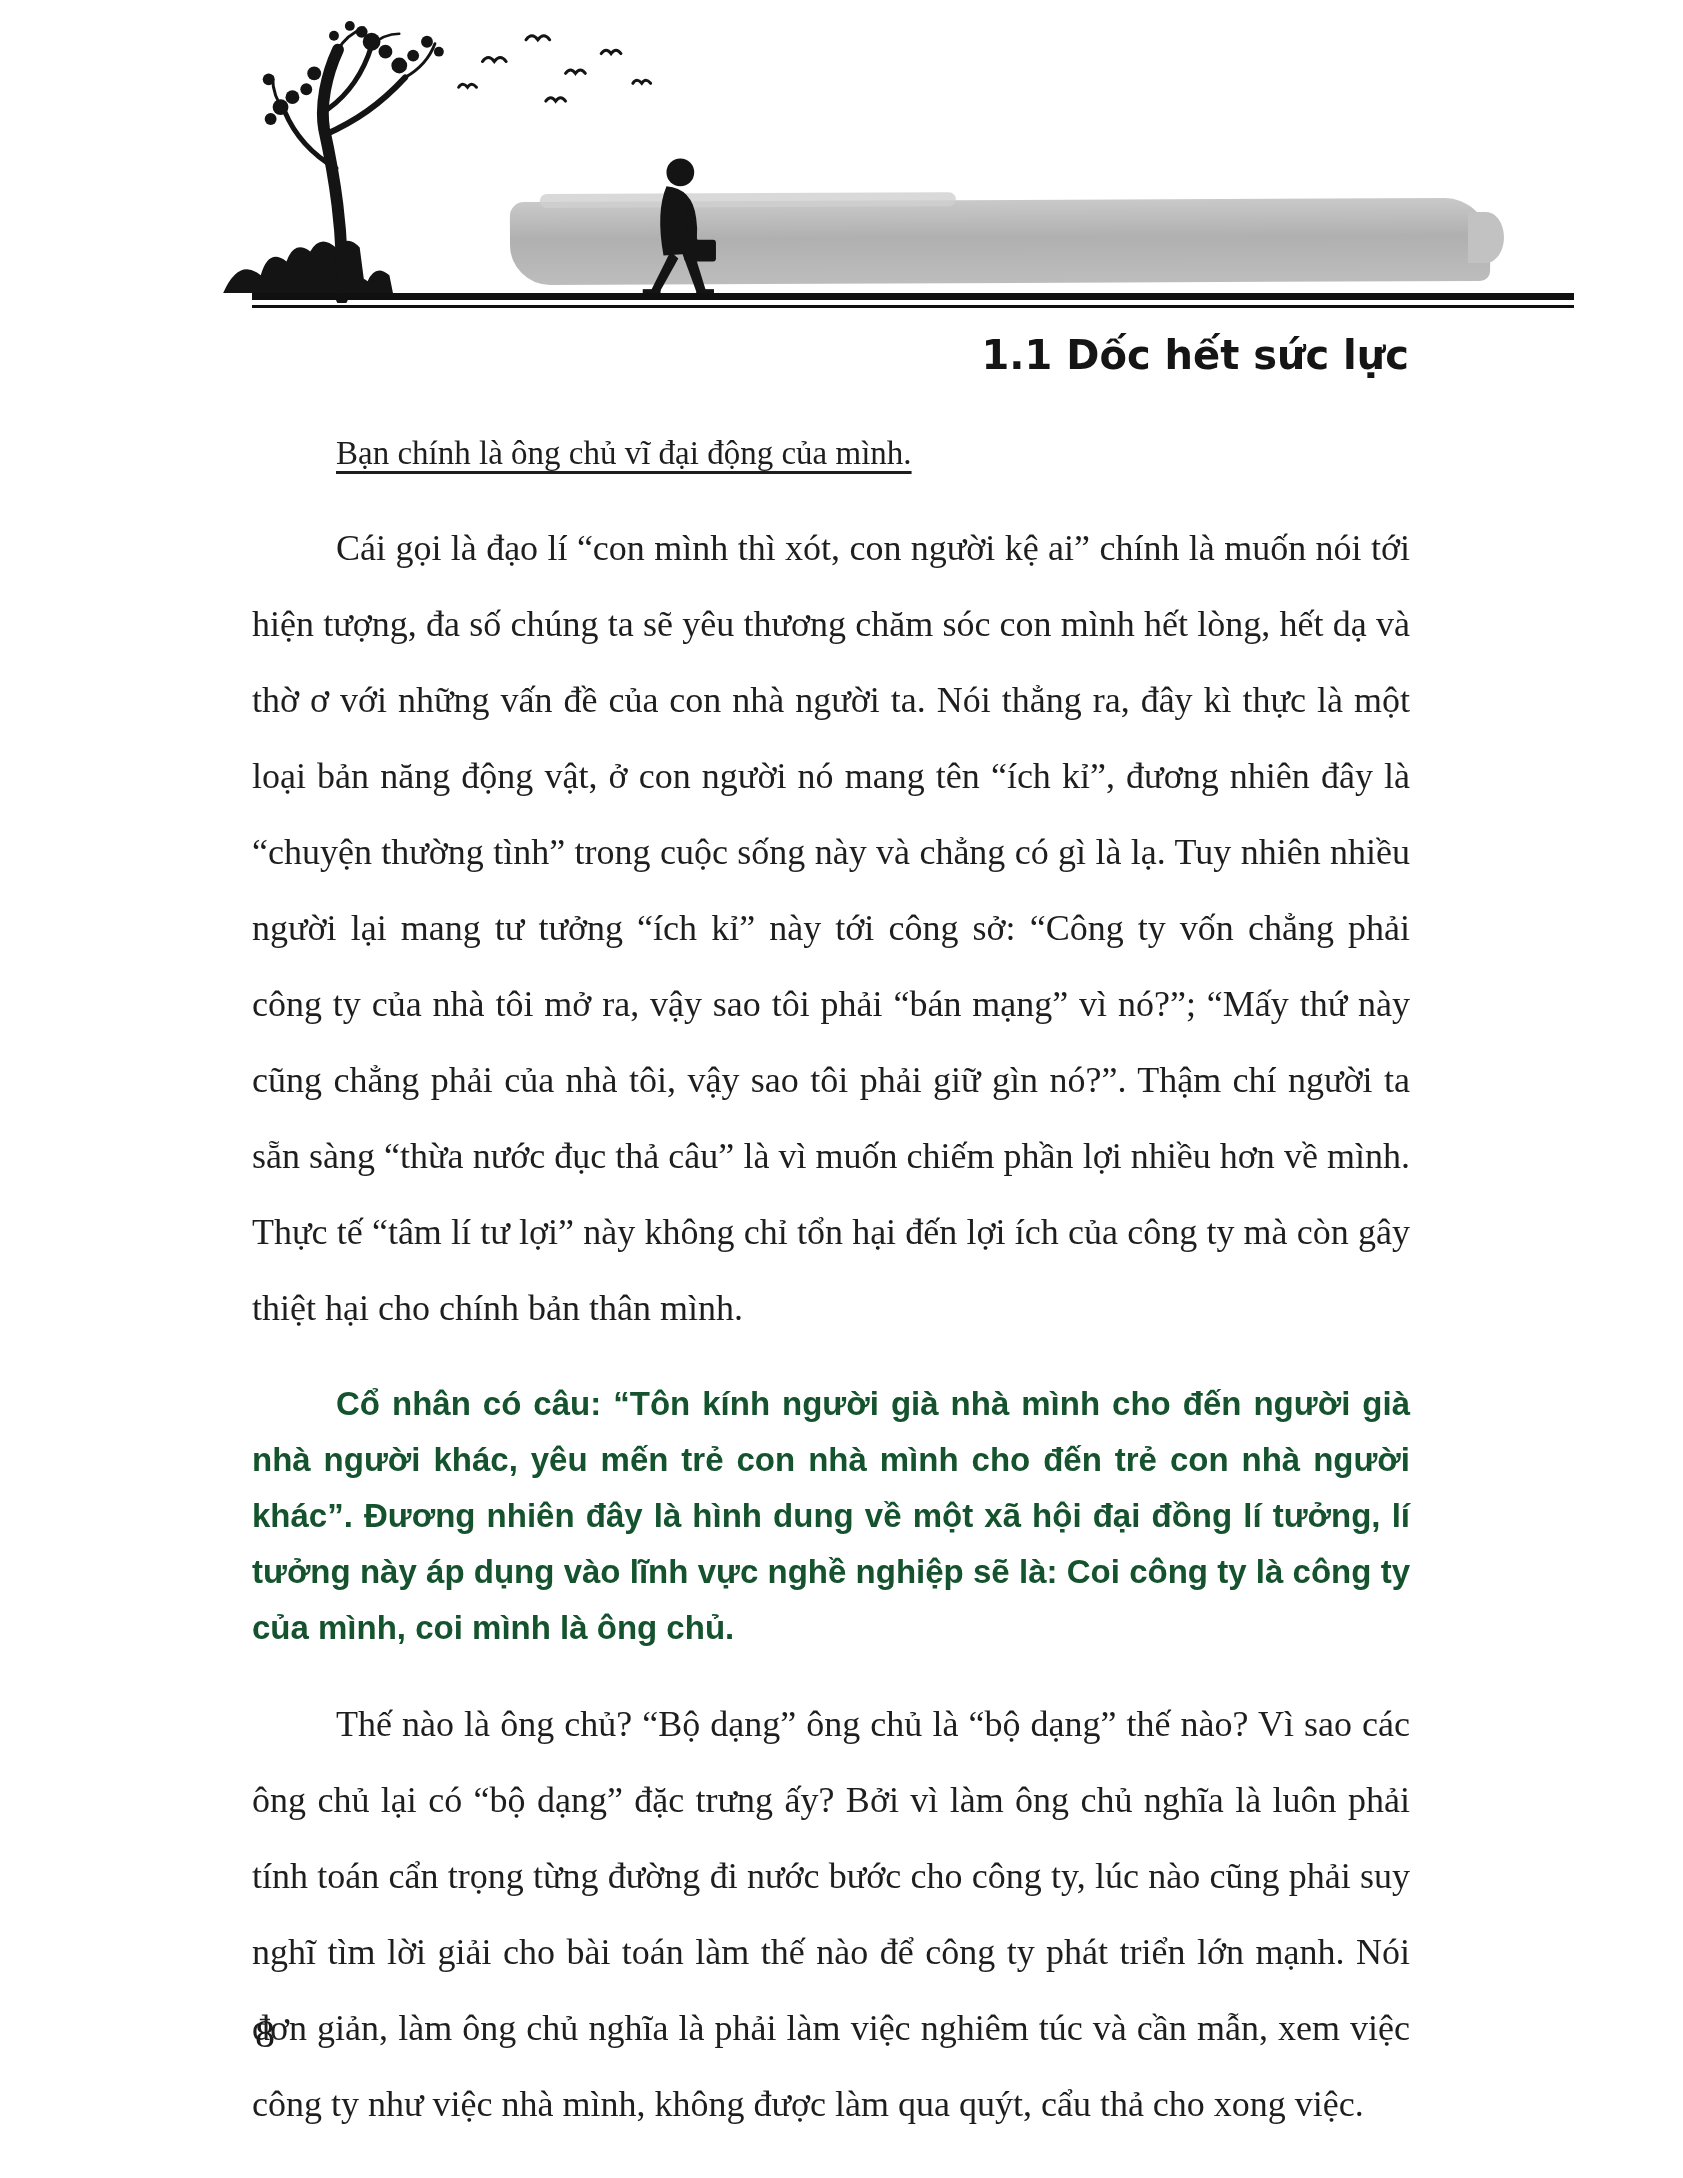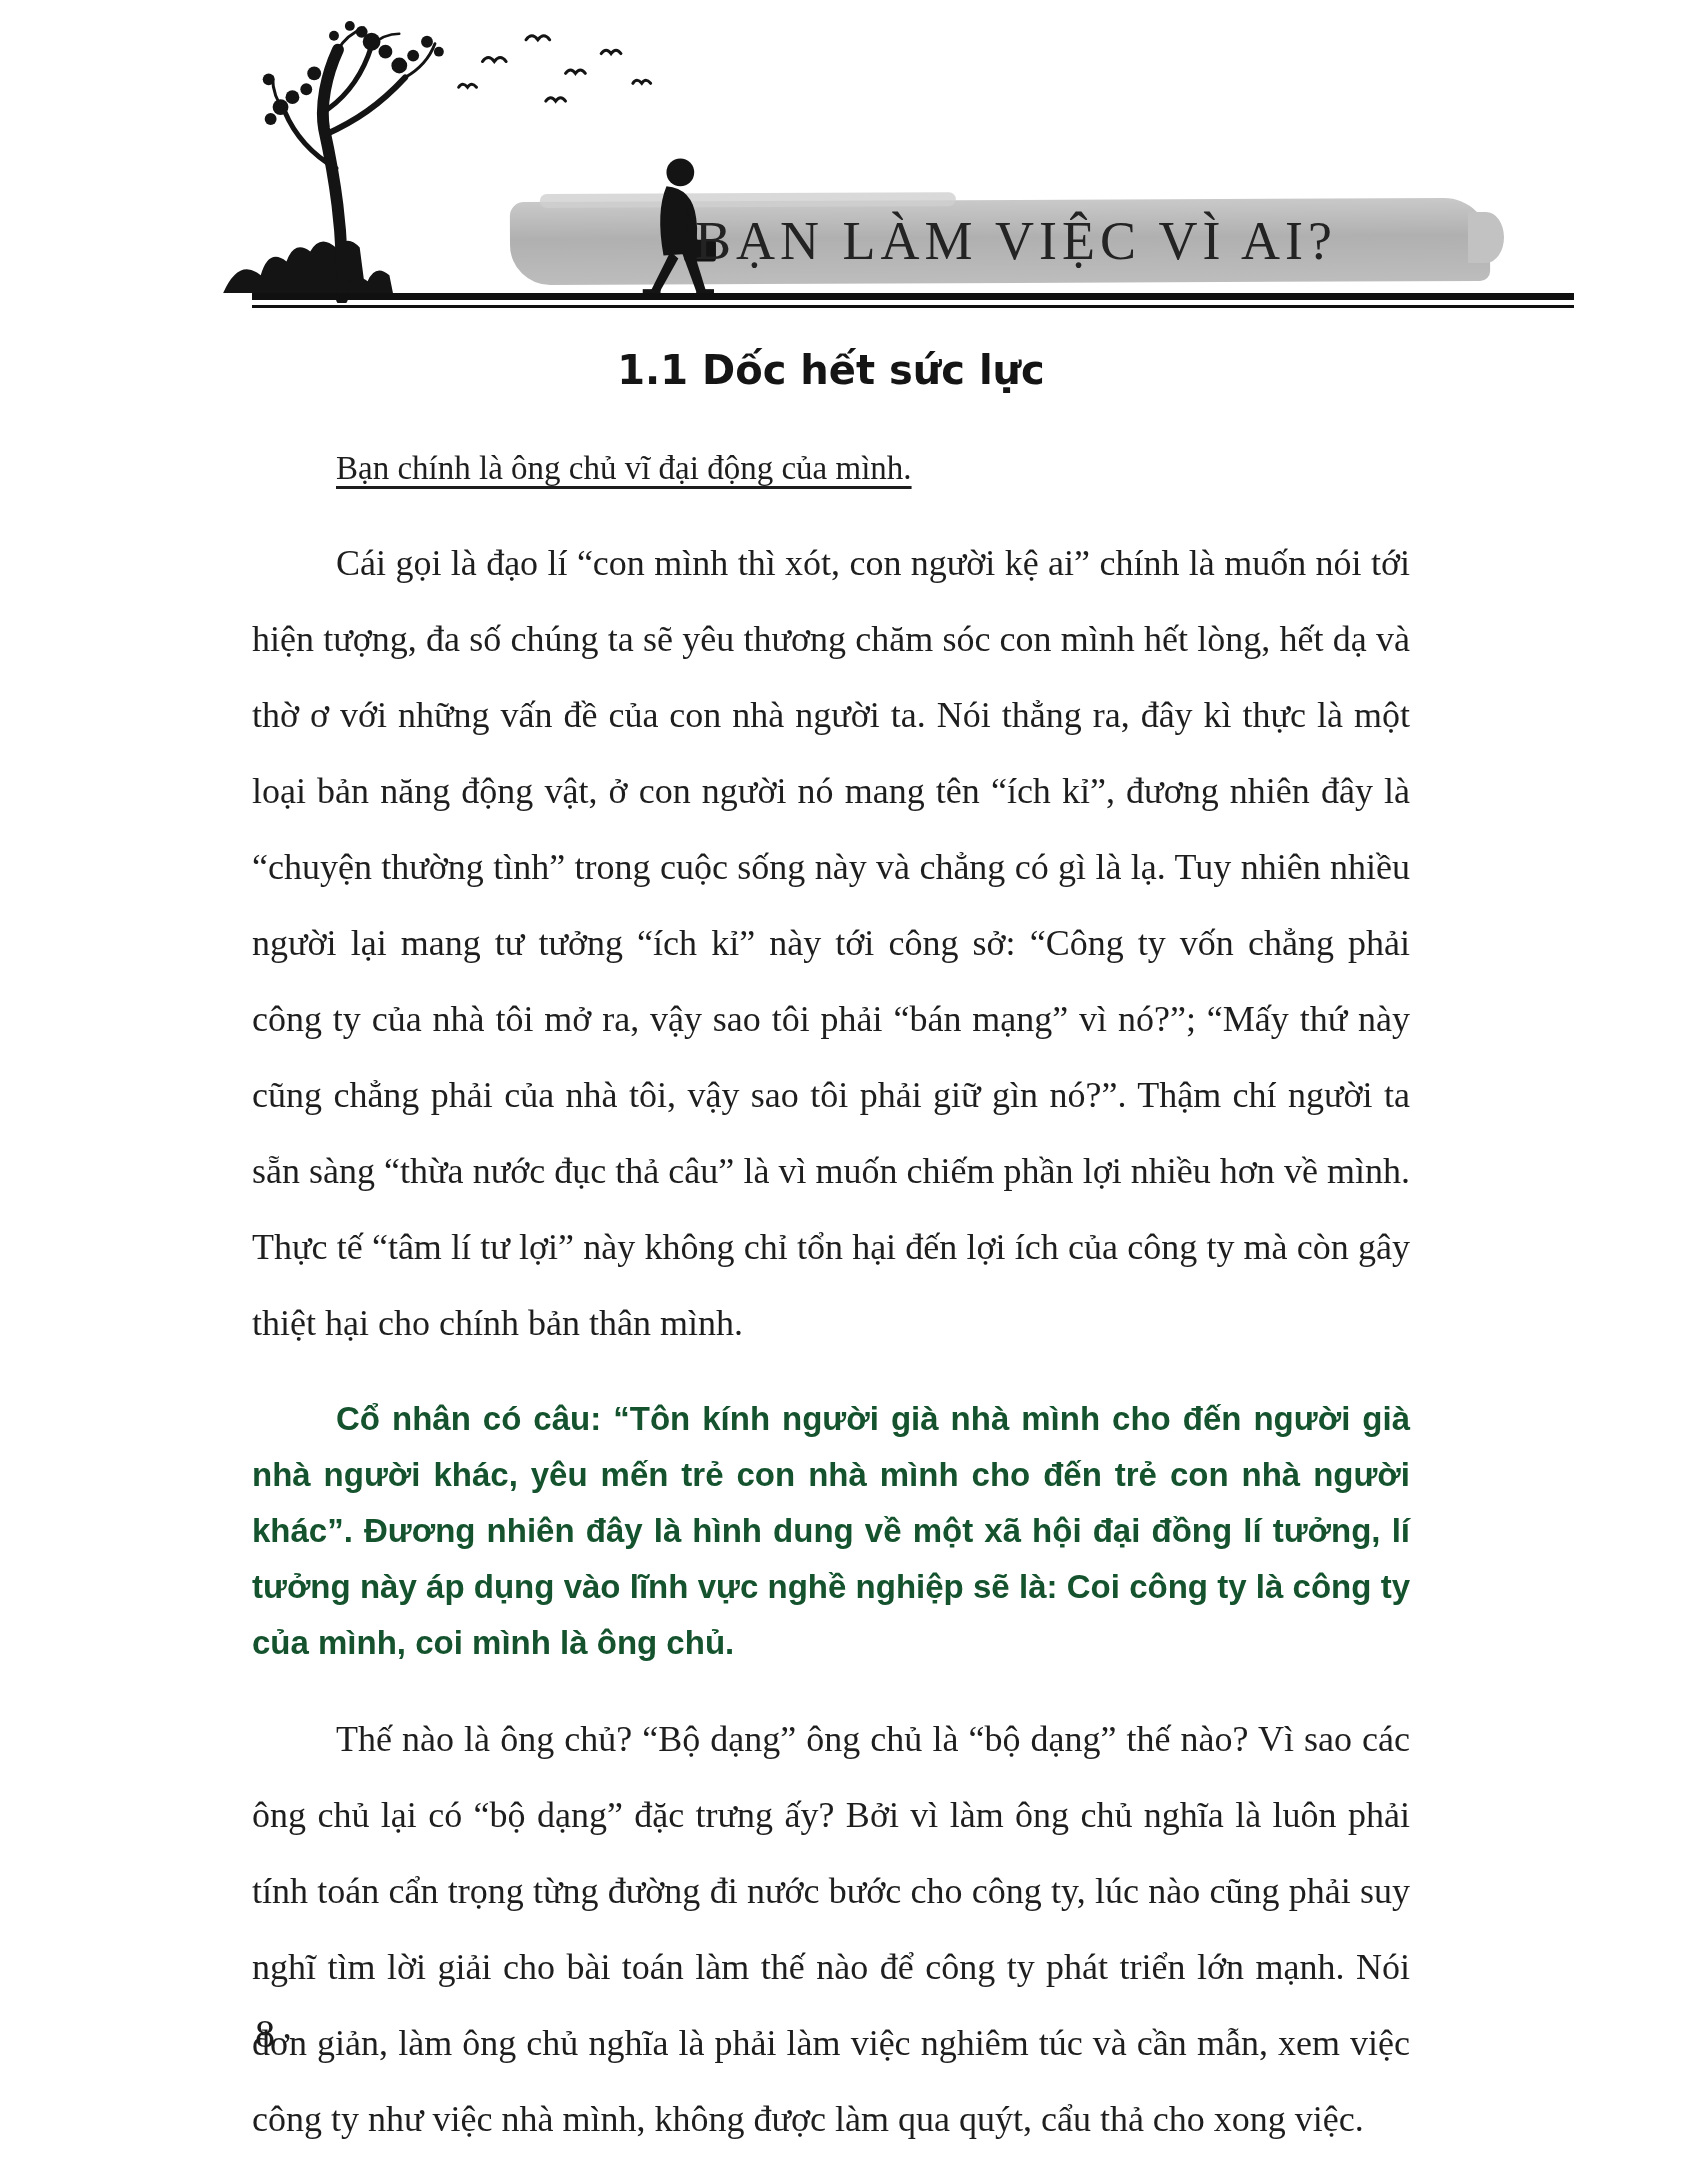--- a/index.html
+++ b/index.html
@@ -42,22 +42,22 @@
 
   .rule { position: absolute; left: 252px; top: 293px; width: 1322px; }
   .rule .r1 { height: 7px; background: #101010; }
   .rule .r2 { margin-top: 5px; height: 3px; background: #101010; }
 
   
   .content { position: absolute; left: 252px; top: 331px; width: 1158px; }
 
   .section-title {
     font-family: "DejaVu Sans", sans-serif;
-    font-weight: 700; font-size: 40px; text-align: center;
-    color: #151515; margin: 16px;
+    font-weight: 700; font-size: 40px; text-align: right;
+    color: #151515; margin: 1px;
   }
 
   .lead {
     margin: 48px 0 0 0;
     font-size: 33px; line-height: 54px;
     text-indent: 84px;
   }
   .lead .ul { text-decoration: underline; text-underline-offset: 7px; }
 
   .para {
@@ -135,21 +135,20 @@
         <path d="M448 170 q26 2 30 32 q3 20 -3 36 l-30 2 q-8 -44 3 -70 z"></path>
         <path d="M468 192 l12 34 h-10 z"></path>
         <rect x="466" y="224" width="32" height="22" rx="3"></rect>
         <path d="M452 236 l-20 40 8 3 20 -36 z"></path>
         <path d="M464 238 l14 38 h10 l-13 -42 z"></path>
         <rect x="424" y="274" width="18" height="6"></rect>
         <rect x="478" y="274" width="18" height="6"></rect>
       </g>
     </svg>
 
-    <div class="book-title">BẠN LÀM VIỆC VÌ AI?</div>
 
     <div class="rule">
       <div class="r1"></div>
       <div class="r2"></div>
     </div>
   </div>
 
   <div class="content">
 
     <h1 class="section-title">1.1 Dốc hết sức lực</h1>

